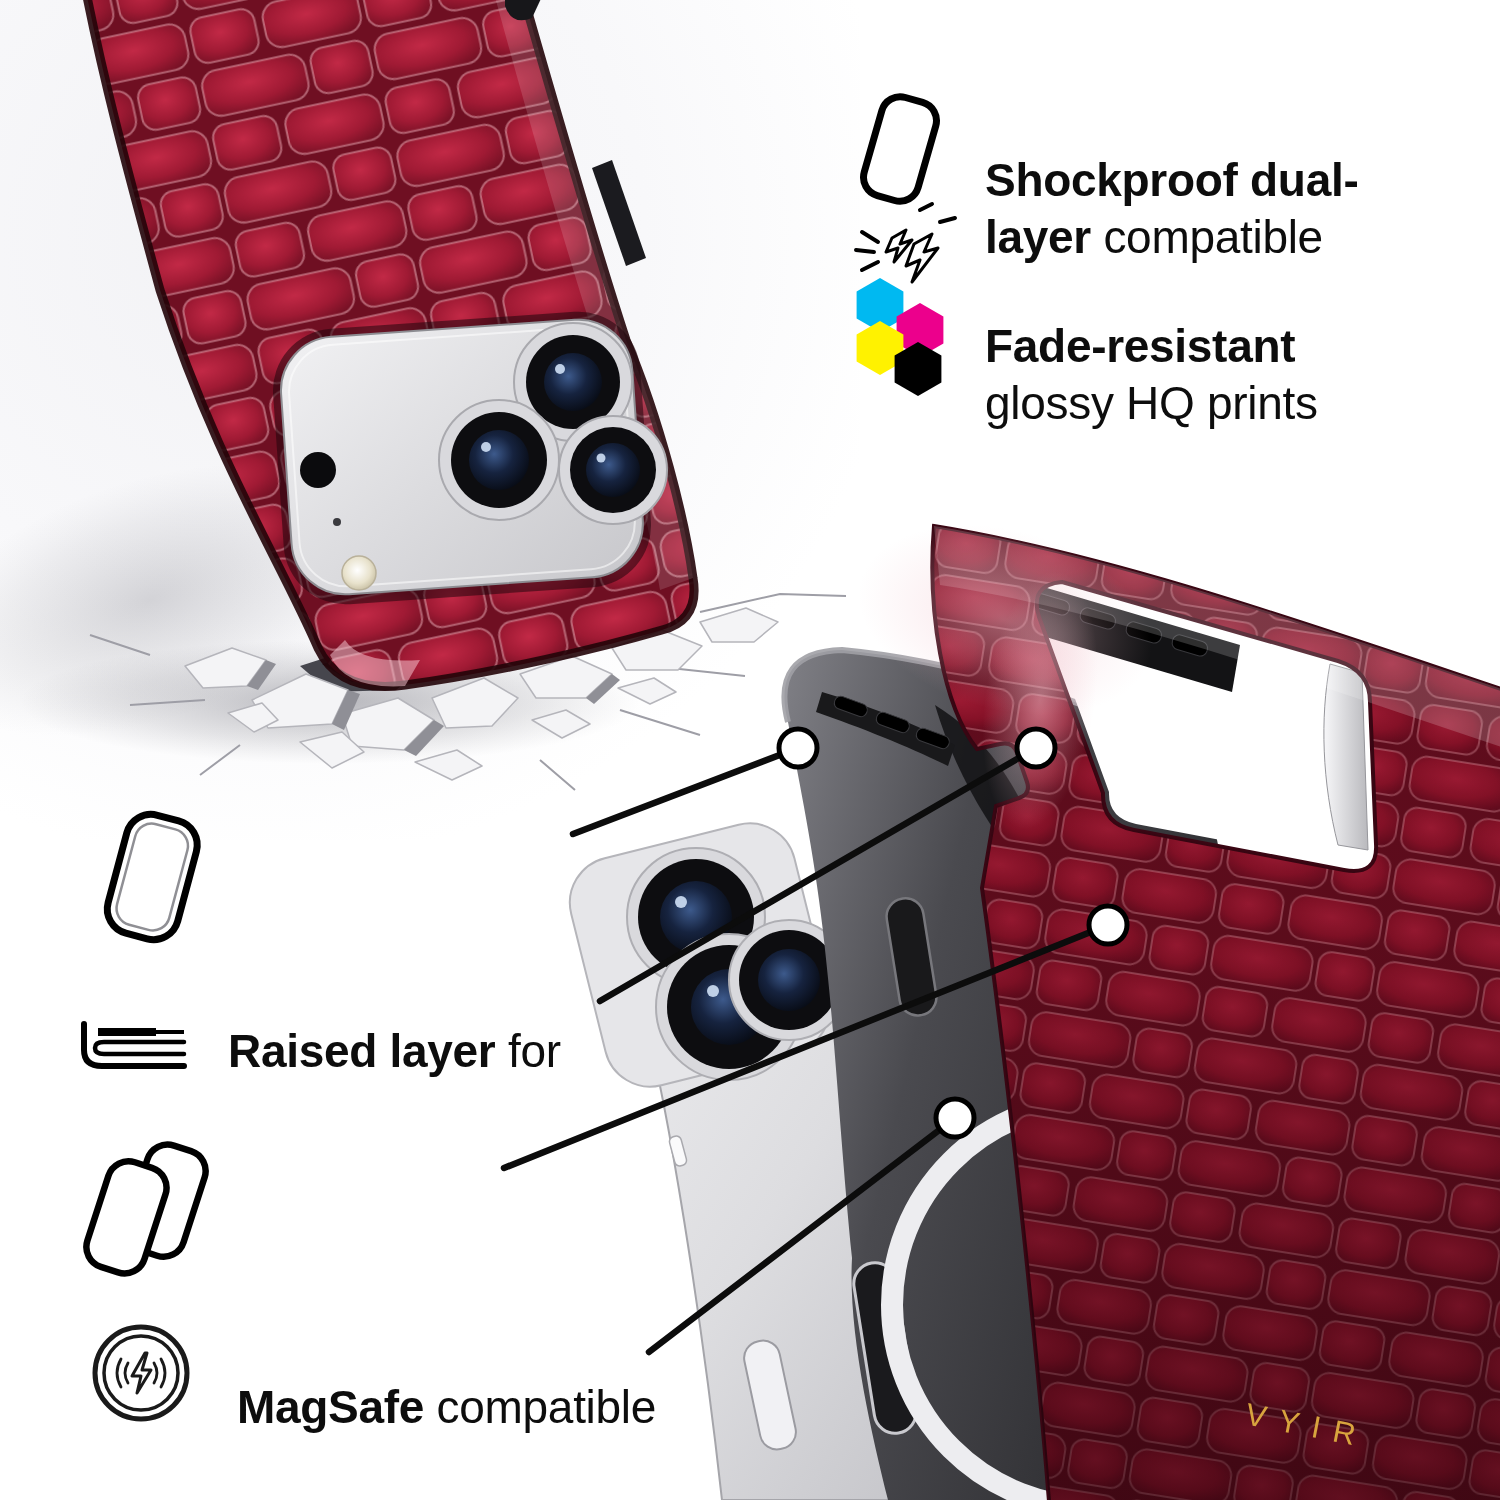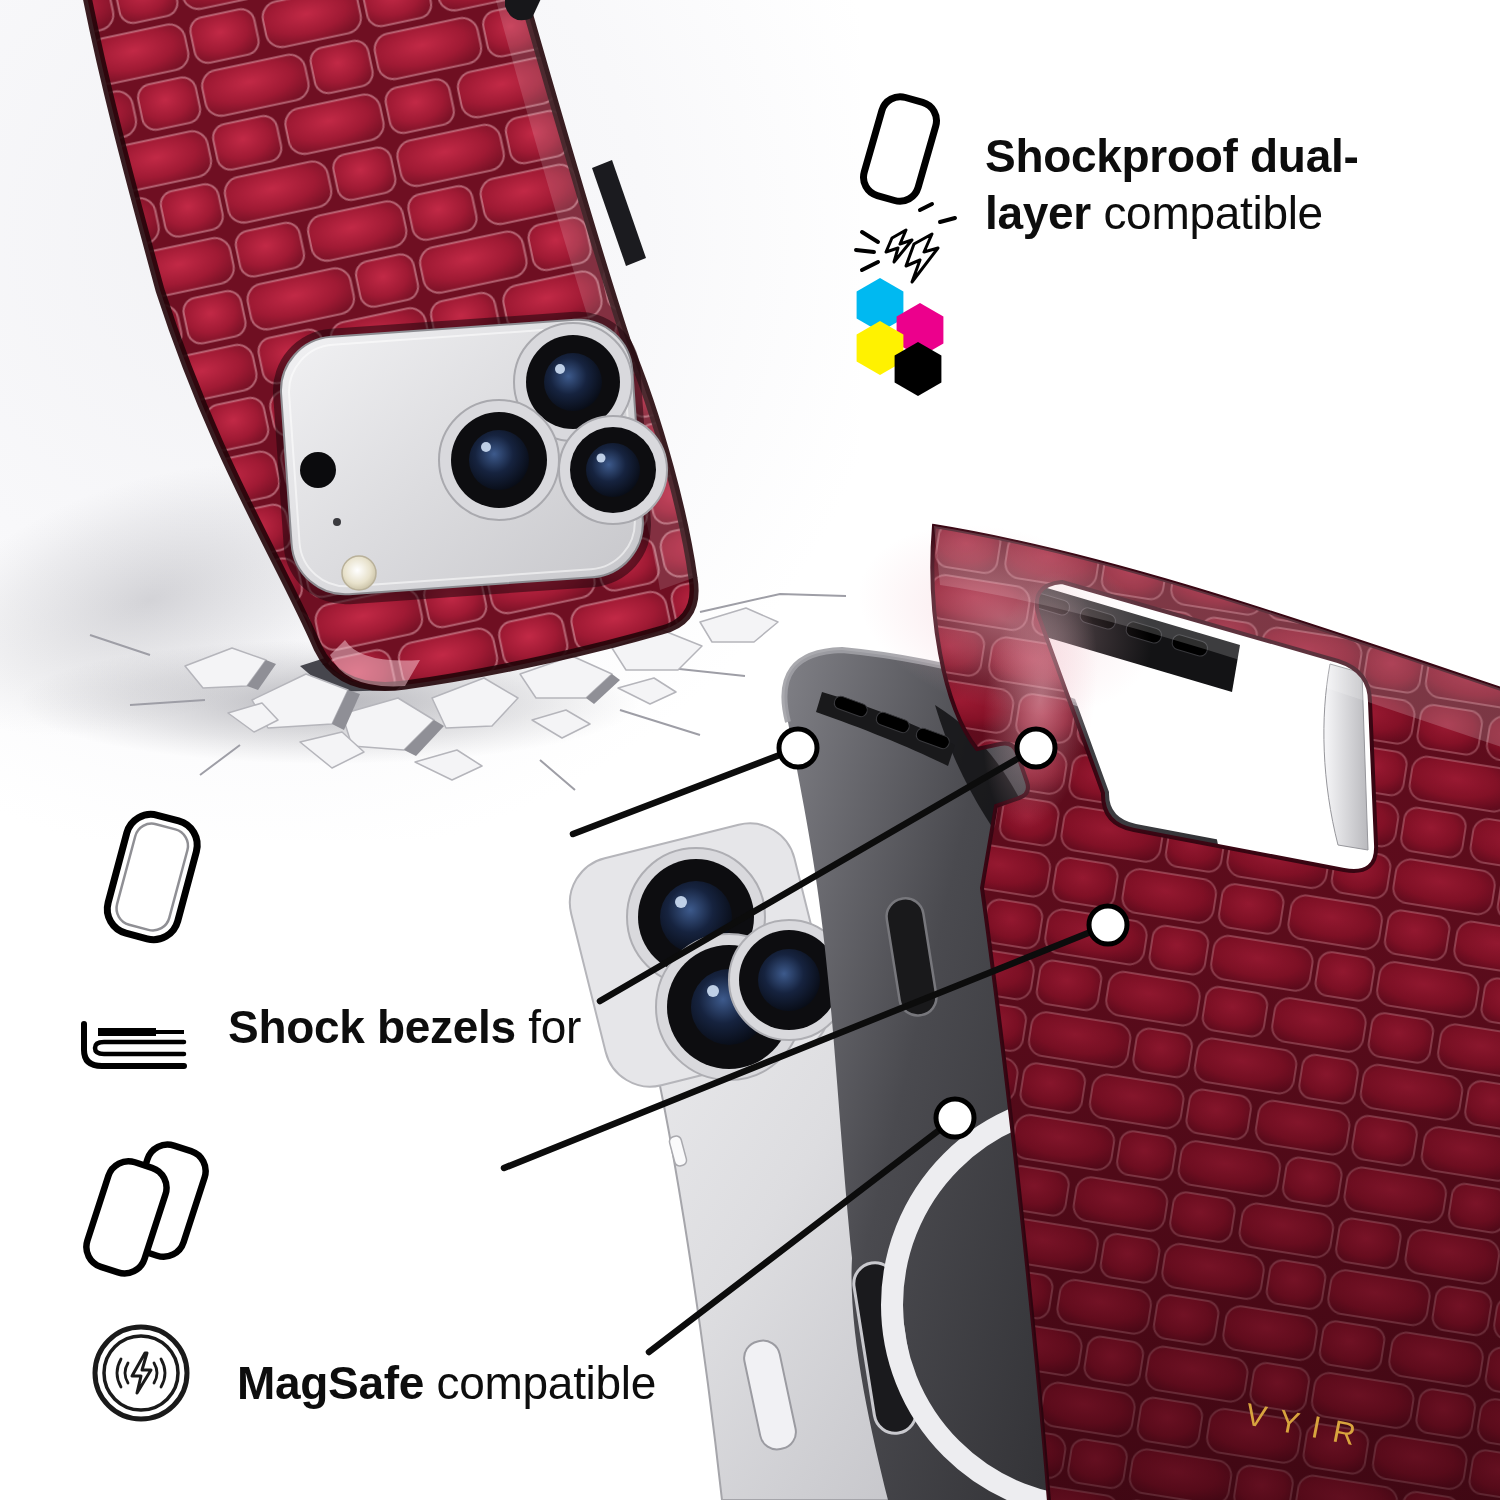--- a/index.html
+++ b/index.html
@@ -1,21 +1,21 @@
 <!DOCTYPE html>
 <html><head>
 <meta charset="utf-8">
 <style>
   html,body{margin:0;padding:0;background:#fff;}
   #canvas{position:relative;width:1500px;height:1500px;overflow:hidden;background:#ffffff;
           font-family:"Liberation Sans", sans-serif;}
   #scene{position:absolute;left:0;top:0;}
   .ic{position:absolute;}
   .feat{position:absolute;font-size:46px;line-height:57px;color:#0d0d0d;white-space:nowrap;
-        font-family:"Liberation Sans", sans-serif;font-weight:400;letter-spacing:-0.3px;}
+        font-family:"Liberation Sans", sans-serif;font-weight:400;letter-spacing:-0.3px;margin-top:24px;}
   .b{font-weight:700;}
 </style>
 </head>
 <body>
 
 <div id="canvas">
 
   <svg id="scene" width="1500" height="1500" viewBox="0 0 1500 1500">
     <defs>
       <radialGradient id="gBg" cx="30%" cy="28%" r="75%">
@@ -313,24 +313,28 @@
     <circle cx="51" cy="51" r="37" fill="none" stroke="#1a1a1a" stroke-width="3.5"></circle>
     <path d="M 38,41 Q 32,51 38,61 M 31,37 Q 23,51 31,65 M 64,41 Q 70,51 64,61 M 71,37 Q 79,51 71,65" fill="none" stroke="#1a1a1a" stroke-width="2.8" stroke-linecap="round"></path>
     <path d="M 55,31 L 42,54 L 51,54 L 47,71 L 61,48 L 52,48 L 57,31 Z" fill="none" stroke="#1a1a1a" stroke-width="3" stroke-linejoin="round"></path>
   </svg>
 
   <div class="feat" style="left:985px;top:128px">
     <span class="b">Shockproof dual-</span><br>
     <span class="b">layer</span><span> compatible</span>
   </div>
 
+  <div class="feat" style="left:985px;top:294px">
+    <span class="b">Fade-resistant</span><br>
+    <span>glossy HQ prints</span>
+  </div>
 
 
   <div class="feat" style="left:228px;top:999px">
-    <span class="b">Shock bezels</span><span> for</span><br>
+    <span class="b">Raised layer</span><span> for</span><br>
   </div>
 
 
   <div class="feat" style="left:237px;top:1355px">
     <span class="b">MagSafe</span><span> compatible</span>
   </div>
 
 </div>
 
 </body></html>

